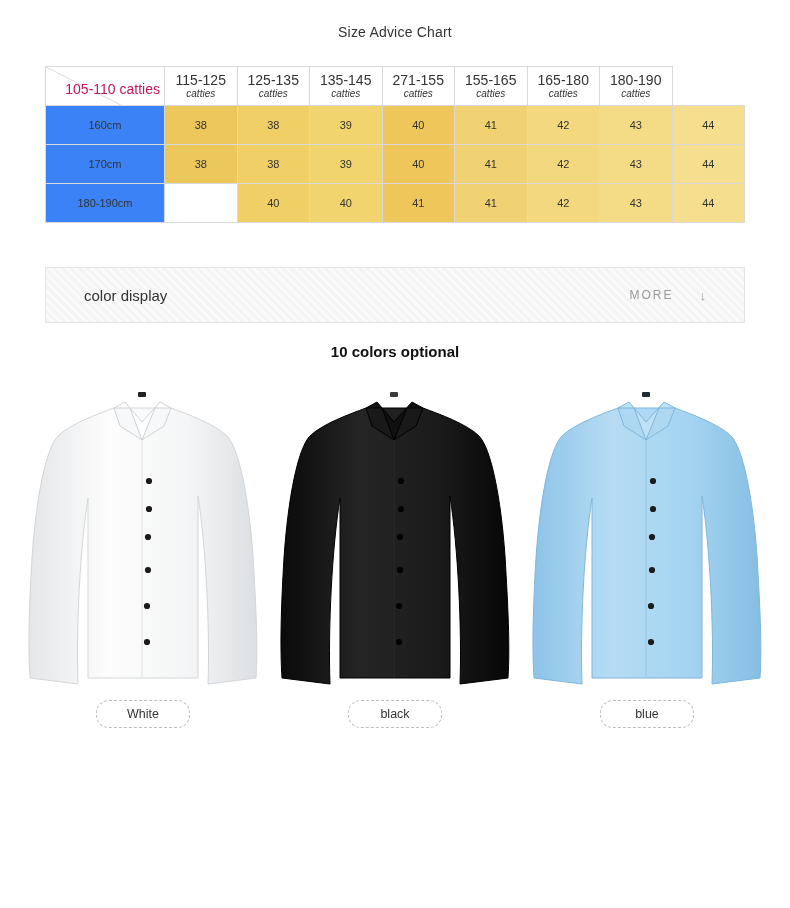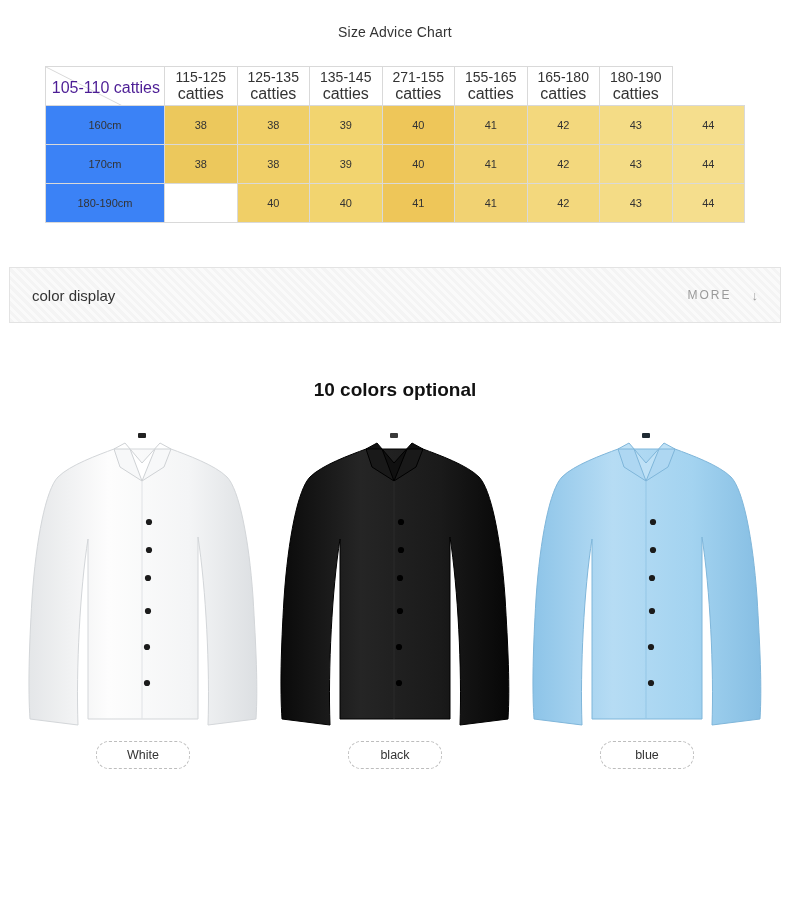--- a/index.html
+++ b/index.html
@@ -54,76 +54,76 @@
   .corner-cell .diag {
     position: absolute;
     inset: 0;
     overflow: hidden;
   }
   .corner-cell .diag svg { display: block; }
   .corner-cell .corner-label {
     position: absolute;
     right: 4px;
     bottom: 8px;
-    font-size: 16px;
-    color: #4c1d95;
+    font-size: 14px;
+    color: #be185d;
     white-space: nowrap;
   }
   .hdr {
     background: #fff;
     line-height: 1.15;
   }
   .hdr .h1 { display: block; font-size: 14px; }
-  .hdr .h2 { display: block; font-size: 16px; }
+  .hdr .h2 { display: block; font-size: 10px; font-style: italic; }
   .rowlabel {
     font-size: 10.5px;
     color: #333;
     background: #3b82f6;
   }
   .val { font-size: 12px; }
   .empty { background: #fff; }
 
   
   .color-display-bar {
     margin: 44px auto 0 auto;
-    width: 772px;
+    width: 700px;
     height: 56px;
     border: 1px solid #e3e3e3;
     background:
       repeating-linear-gradient(45deg, #f4f4f4 0 3px, #fafafa 3px 6px);
     display: flex;
     align-items: center;
     justify-content: space-between;
-    padding: 0 22px;
+    padding: 0 38px;
     box-sizing: border-box;
   }
   .color-display-bar .label {
     font-size: 15px;
     color: #333;
   }
   .color-display-bar .more {
     font-size: 12px;
     color: #9a9a9a;
     letter-spacing: 2px;
     display: flex;
     align-items: center;
-    gap: 20px;
+    gap: 26px;
   }
   .color-display-bar .more .arrow {
     font-size: 13px;
     letter-spacing: 0;
   }
 
   
   .colors-heading {
     text-align: center;
-    font-size: 19px;
+    font-size: 15px;
     font-weight: bold;
     color: #111;
-    margin-top: 56px;
+    margin-top: 20px;
   }
 
   
   .shirts-row {
     display: flex;
     justify-content: center;
     gap: 0;
     margin-top: 18px;
   }
   .shirt-item {

